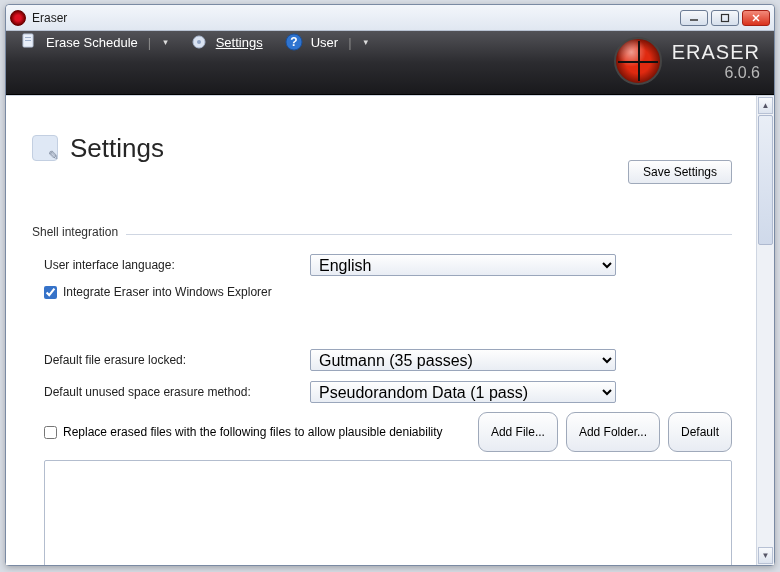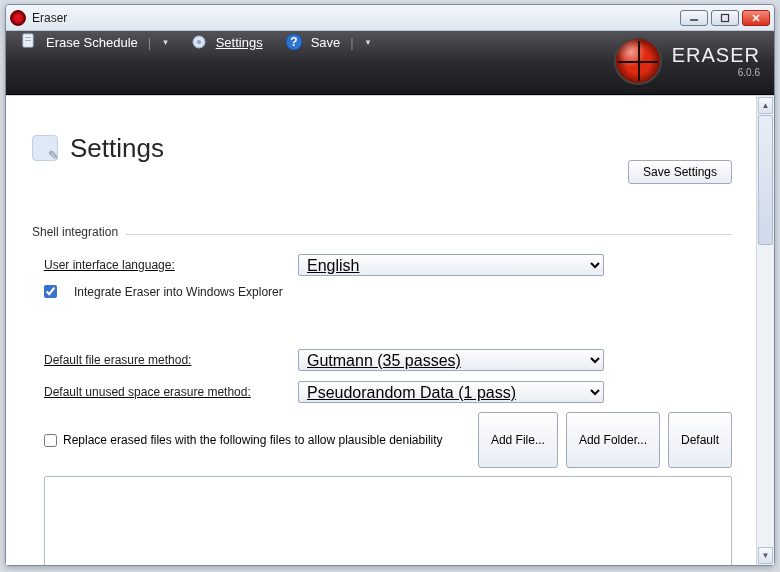--- a/index.html
+++ b/index.html
@@ -101,21 +101,21 @@
     position:absolute;
     left:2px; right:2px; top:22px;
     height:2px; background:#111;
   }
   .brand-logo::after {
     left:22px; right:auto; top:2px; bottom:2px;
     width:2px; height:auto;
   }
   .brand-text { text-align: right; }
   .brand-name { color: #f0f0f0; font-size: 20px; letter-spacing: 1px; font-weight: 300; }
-  .brand-ver  { color: #b8b8b8; font-size: 10px; }
+  .brand-ver  { color: #b8b8b8; font-size: 16px; }
   
   .content-wrap {
     flex: 1;
     display: flex;
     overflow: hidden;
     border-top: 1px solid #cfd6e2;
   }
   .content {
     flex: 1;
     padding: 16px 24px 16px 26px;
@@ -184,50 +184,49 @@
     border-top: 1px solid #cfd6e2;
     z-index: 0;
   }
   .legend span{
     background:#fff; padding-right:8px; position:relative; z-index:1;
   }
   .row {
     display: flex;
     align-items: center;
     padding: 5px 0 5px 12px;
-    gap: 14px;
-    text-decoration: underline;
+    gap: 26px;
   }
   .row .lbl { width: 240px; color: #222; }
   .row select {
     flex: 0 0 306px;
     height: 22px;
     border: 1px solid #9aa6bb;
     border-radius: 2px;
     background: linear-gradient(#fefefe,#e9edf4);
     font-family: inherit;
     font-size: 16px;
     padding: 0 4px;
   }
   .chk-row {
-    display: flex; align-items: flex-start; gap: 17px;
+    display: flex; align-items: flex-end; gap: 6px;
     padding: 4px 0 4px 12px;
     color: #222;
   }
   .chk-row input[type=checkbox]{
     width:13px; height:13px;
     accent-color: #3673c9;
   }
   .btn-row { display:flex; align-items:center; gap:8px; padding: 4px 0 6px 12px;}
   .btn-row .chk { display:flex; align-items:flex-end; gap:6px; flex:1; }
   .small-btn{
     border:1px solid #9fa9ba;
     background: linear-gradient(#fefefe,#e8ecf3);
-    padding: 20px 12px;
-    border-radius: 3px;
+    padding: 12px 12px;
+    border-radius: 9px;
     font-size:12px;
     white-space: nowrap;
     cursor:pointer;
   }
   .listbox{
     margin: 2px 0 0 12px;
     height: 115px;
     border:1px solid #b3bdce;
     border-radius: 2px;
     background:#fff;
@@ -283,21 +282,21 @@
       </span>
       <span class="label">Settings</span>
     </div>
     <div class="tool-item">
       <span class="tool-icon">
         <svg width="20" height="20">
             <circle cx="10" cy="10" r="8" fill="#2f74d0" stroke="#1a4f99"></circle>
             <text x="10" y="14" text-anchor="middle" font-size="12" fill="#fff" font-weight="bold">?</text>
           </svg>
       </span>
-      <span class="label">Save</span>
+      <span class="label">User</span>
       <span class="tool-sep">|</span>
       <span class="tool-caret">▾</span>
     </div>
     <div class="brand">
       <div class="brand-logo"></div>
       <div class="brand-text">
         <div class="brand-name">ERASER</div>
         <div class="brand-ver">6.0.6</div>
       </div>
     </div>
@@ -323,21 +322,21 @@
           </select>
         </div>
         <div class="chk-row">
           <input type="checkbox" checked="" style="">
           <span>Integrate Eraser into Windows Explorer</span>
         </div>
       </div>
 
       <div class="fieldset">
         <div class="row">
-          <div class="lbl">Default file erasure method:</div>
+          <div class="lbl">Default file erasure locked:</div>
           <select>
             <option>Gutmann (35 passes)</option>
           </select>
         </div>
         <div class="row">
           <div class="lbl">Default unused space erasure method:</div>
           <select>
             <option>Pseudorandom Data (1 pass)</option>
           </select>
         </div>

